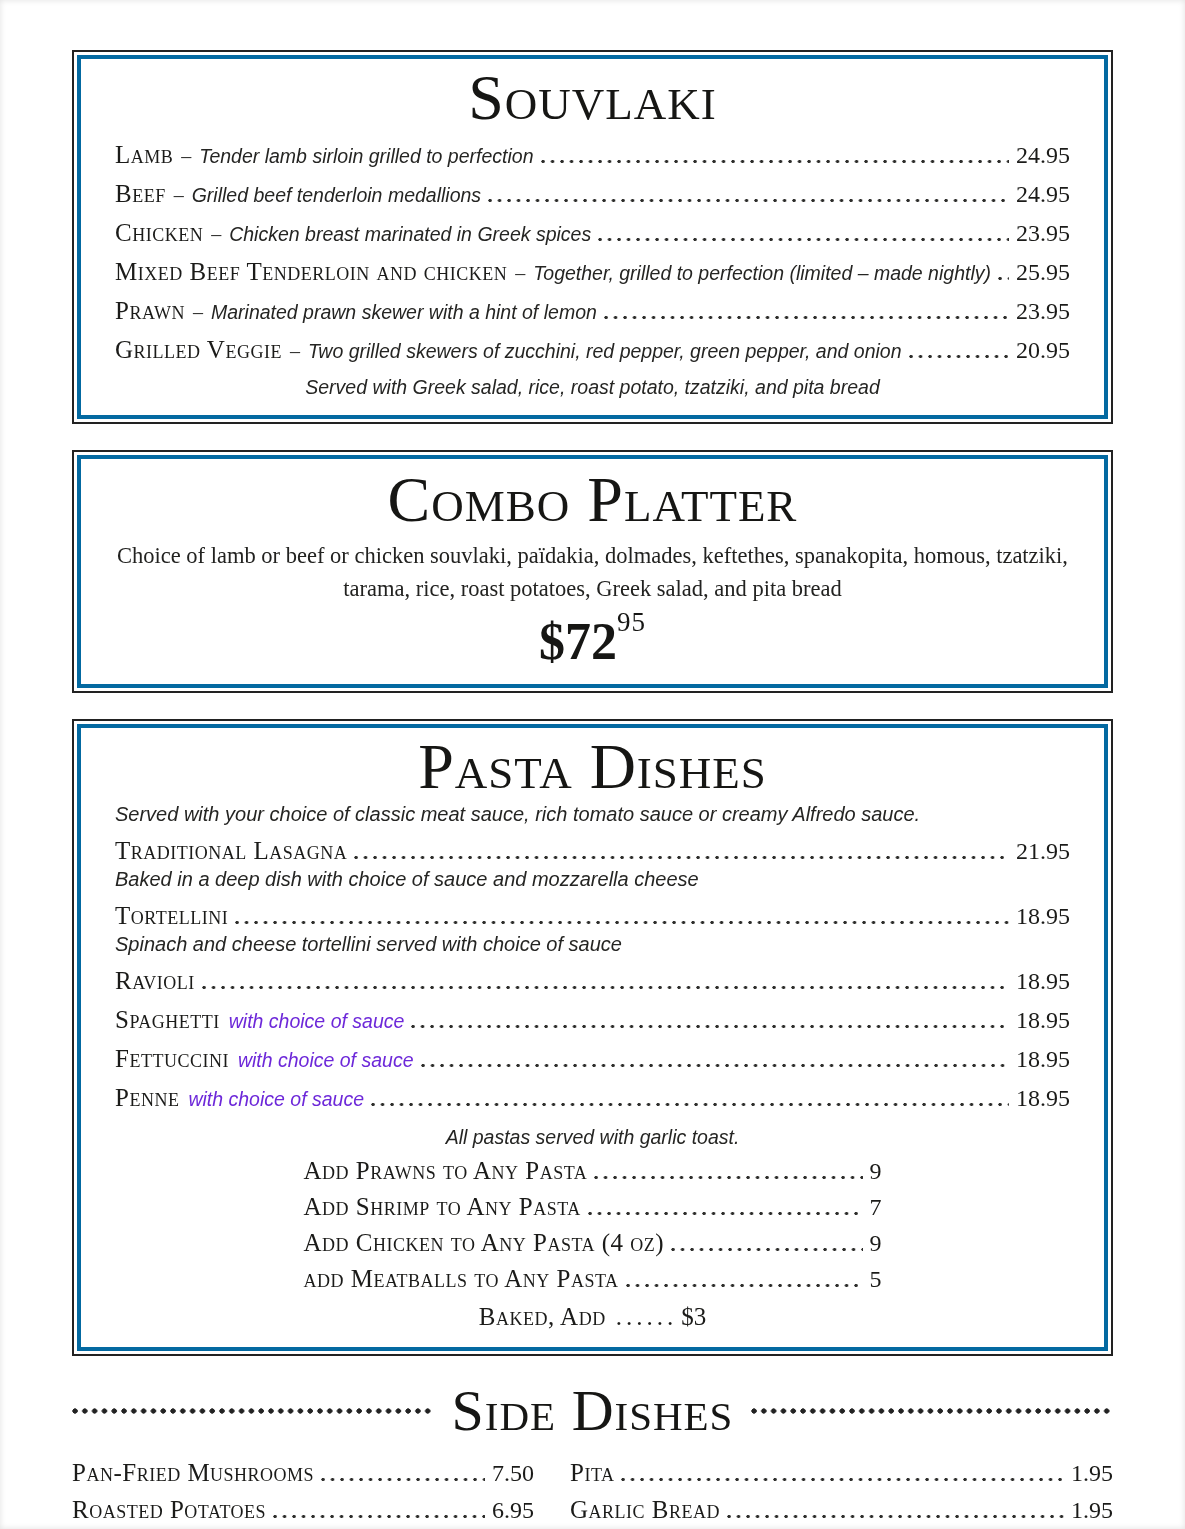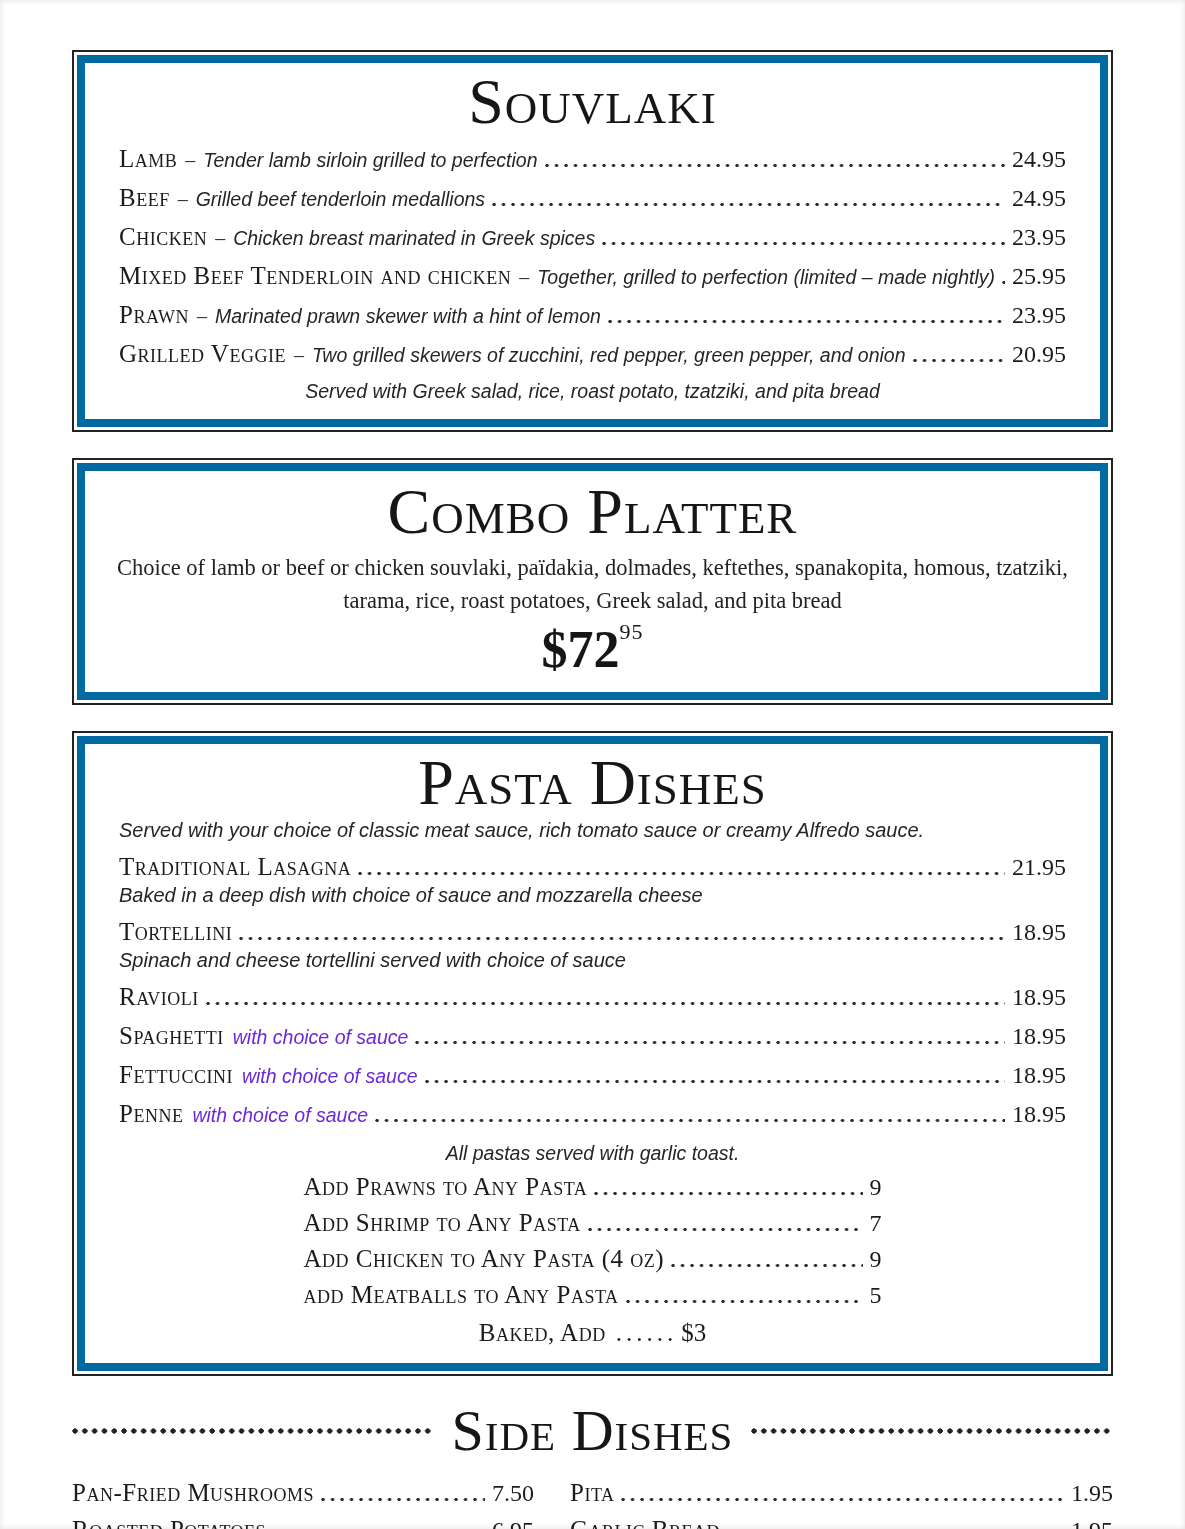--- a/index.html
+++ b/index.html
@@ -6,21 +6,21 @@
   .page{
     width:1185px;height:1529px;box-sizing:border-box;
     background:#ffffff;color:#1d1d1b;
     padding:50px 72px 0;
     font-family:"Liberation Serif",serif;
     overflow:hidden;position:relative;
     box-shadow:inset 0 0 6px rgba(0,0,0,.12);
   }
   
   .box{border:2px solid #222;padding:3px;margin:0 0 26px;}
-  .box-inner{border:8px solid #0369a1;padding:6px 34px 14px;}
+  .box-inner{border:4px solid #0369a1;padding:6px 34px 14px;}
   .sec-title{
     text-align:center;font-variant:small-caps;font-weight:normal;
     font-size:64px;line-height:1.02;margin:0;color:#161614;
     letter-spacing:1px;
   }
   
   .mrow{display:flex;align-items:baseline;margin-top:11px;white-space:nowrap;}
   .item-name{font-variant:small-caps;font-size:25px;letter-spacing:.5px;color:#1b1b19;}
   .item-dash{font-size:20px;margin:0 8px;color:#2a2a28;}
   .item-desc{font-family:"Liberation Sans",sans-serif;font-style:italic;font-size:19.5px;color:#252523;}
@@ -35,21 +35,21 @@
     text-align:center;font-family:"Liberation Sans",sans-serif;font-style:italic;
     font-size:19.5px;margin:12px 0 2px;color:#252523;
   }
   
   .combo-inner{padding:8px 30px 14px;}
   .combo-desc{
     text-align:center;font-size:22.5px;line-height:1.5;
     margin:6px 0 0;color:#222220;
   }
   .combo-price{text-align:center;margin:2px 0 0;font-weight:bold;font-size:52px;line-height:1.05;color:#161614;}
-  .combo-price sup{font-size:22px;font-weight:normal;vertical-align:28px;letter-spacing:1px;}
+  .combo-price sup{font-size:27px;font-weight:normal;vertical-align:28px;letter-spacing:1px;}
   
   .pasta-sub{
     text-align:left;font-family:"Liberation Sans",sans-serif;font-style:italic;
     font-size:20px;margin:4px 0 2px;color:#252523;
   }
   .pasta-desc{font-family:"Liberation Sans",sans-serif;font-style:italic;font-size:20px;margin:3px 0 0;color:#252523;}
   .pasta-note{
     text-align:center;font-family:"Liberation Sans",sans-serif;font-style:italic;
     font-size:19.5px;margin:14px 0 4px;color:#252523;
   }

